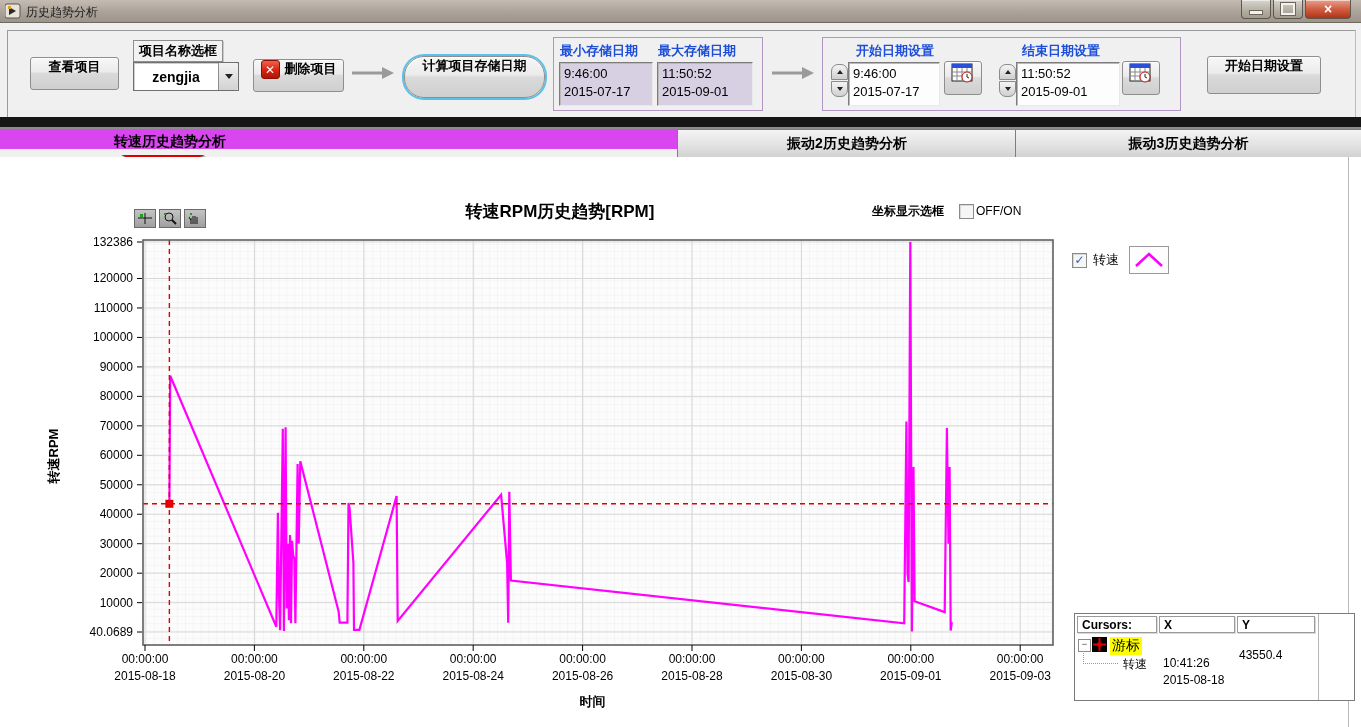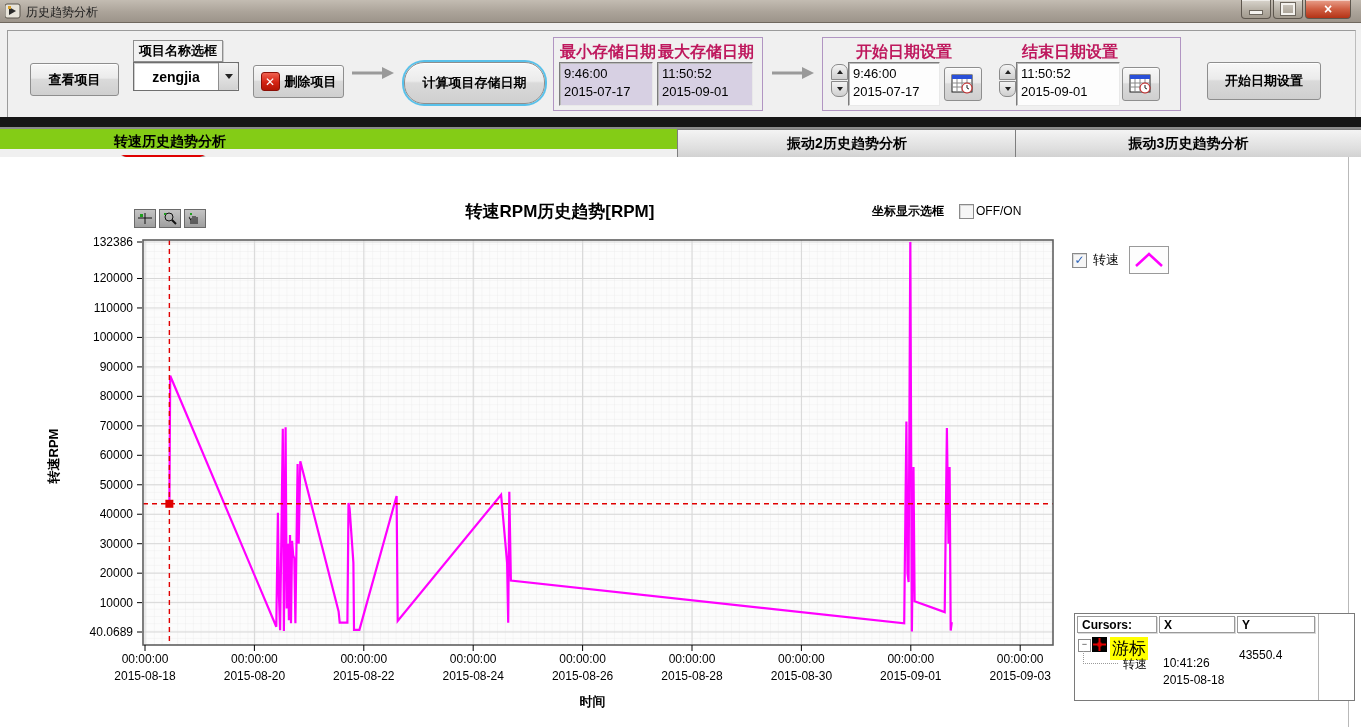--- a/index.html
+++ b/index.html
@@ -17,28 +17,28 @@
   .cap{height:18px;border:1px solid #5e574e;border-top:none;display:flex;align-items:center;justify-content:center;
        border-radius:0 0 4px 4px;margin-left:2px;box-shadow:inset 0 1px 0 rgba(255,255,255,.55);cursor:default;}
   .cap.min,.cap.max{width:28px;background:linear-gradient(180deg,#d9d5cd,#b4ada2 60%,#a29a8e);}
   .cap.close{width:44px;background:linear-gradient(180deg,#e8a08c,#d05f43 50%,#b33317);color:#fff;font-weight:bold;font-size:14px;}
   .glyph-min{width:12px;height:3px;background:#f4f2ee;border:1px solid #6d675e;margin-top:6px;}
   .glyph-max{width:10px;height:8px;border:2px solid #f4f2ee;outline:1px solid #6d675e;background:transparent;}
 
   
   .tb-inset{position:absolute;left:7px;top:30px;width:1347px;height:86px;
     border:1px solid #bdbdbd;border-top-color:#9b9b9b;border-left-color:#9b9b9b;background:#f0f0f0;}
-  .btn{position:absolute;display:flex;align-items:center;justify-content:center;gap:5px;
+  .btn{position:absolute;display:flex;align-items:flex-start;justify-content:center;gap:5px;
     font-size:13px;font-weight:bold;color:#000;
     background:linear-gradient(180deg,#f7f7f7 0%,#ebebeb 45%,#dadada 50%,#cfcfcf 100%);
-    border:1px solid #8e8e8e;border-radius:3px;box-shadow:inset 0 1px 0 rgba(255,255,255,.8);cursor:default;margin-top:6px;}
+    border:1px solid #8e8e8e;border-radius:3px;box-shadow:inset 0 1px 0 rgba(255,255,255,.8);cursor:default;}
   .btn.focused{box-shadow:0 0 0 2px #59c1ea, inset 0 1px 0 rgba(255,255,255,.8);border-radius:20px;}
   .boxlabel{position:absolute;font-size:13px;font-weight:bold;background:#f2f2f2;
     border:1px solid #8e8e8e;padding:1px 5px;box-shadow:1px 1px 0 #c9c9c9;}
-  .plainlabel{position:absolute;font-size:16px;font-weight:bold;color:#be185d;white-space:nowrap;}
+  .plainlabel{position:absolute;font-size:13px;font-weight:bold;color:#1d4ed8;white-space:nowrap;}
   .combo{position:absolute;background:#fff;border:1px solid #6f6f6f;
     box-shadow:inset 1px 1px 0 #cfcfcf;display:flex;align-items:center;}
   .combo-text{flex:1;text-align:center;font-size:14px;font-weight:bold;}
   .combo-btn{width:19px;height:100%;border-left:1px solid #8e8e8e;border-radius:0 2px 2px 0;
     background:linear-gradient(180deg,#f2f2f2,#d2d2d2);display:flex;align-items:center;justify-content:center;}
   .tri-down{width:0;height:0;border-left:4px solid transparent;border-right:4px solid transparent;border-top:5px solid #222;}
   .groupbox{position:absolute;border:1px solid #b195c2;}
   .field{position:absolute;font-size:13px;color:#000;padding:2px 4px;line-height:18px;
     border:1px solid;border-color:#7c7c7c #e9e9e9 #e9e9e9 #7c7c7c;box-shadow:inset 1px 1px 0 #b9b9b9;}
   .field .fline{white-space:nowrap;}
@@ -52,21 +52,21 @@
   .tri-up-s{width:0;height:0;border-left:3px solid transparent;border-right:3px solid transparent;border-bottom:4px solid #222;}
   .tri-dn-s{width:0;height:0;border-left:3px solid transparent;border-right:3px solid transparent;border-top:4px solid #222;}
   .calbtn{width:36px;height:32px;}
   .delicon{width:17px;height:17px;border-radius:3px;border:1px solid #8a0f06;
     background:linear-gradient(180deg,#f0604f,#d42313 55%,#b21505);color:#fff;font-weight:bold;font-size:12px;
     display:flex;align-items:center;justify-content:center;}
   .flowarrow{position:absolute;}
 
   
   .blackband{position:absolute;left:0;top:117px;width:1361px;height:10px;background:#161616;border-bottom:2px solid #8c8c8c;}
-  .tabstrip{position:absolute;left:0;top:129px;width:1361px;height:20px;background:#84cc16;}
+  .tabstrip{position:absolute;left:0;top:129px;width:1361px;height:20px;background:#d946ef;}
   .tab{position:absolute;top:0;height:27px;background:linear-gradient(180deg,#f4f4f4,#dedede 70%,#d2d2d2);
     border:1px solid #7e7e7e;display:flex;align-items:center;justify-content:center;
     font-size:14px;font-weight:bold;color:#000;cursor:default;}
   .tab-active-label{position:absolute;left:0;top:4px;width:340px;text-align:center;
     font-size:14px;font-weight:bold;color:#000;}
   .tab-arrow{position:absolute;left:121px;top:155px;width:0;height:0;
     border-left:42px solid transparent;border-right:42px solid transparent;border-top:17px solid #e00000;
     filter:drop-shadow(1px 1px 0 #999);}
   .content{position:absolute;left:0;top:157px;width:1361px;height:570px;background:#ffffff;}
   .edgeline-r{position:absolute;left:1348px;top:157px;width:1px;height:570px;background:#b9b9b9;}
@@ -92,21 +92,21 @@
 
   
   .cursorpanel{position:absolute;left:1074px;top:613px;width:279px;height:86px;background:#fff;border:1px solid #7a7a7a;font-size:12px;}
   .chead{position:absolute;top:2px;height:17px;background:#fff;border:1px solid #9a9a9a;
     box-shadow:inset 1px 1px 0 #fff,1px 1px 0 #d9d9d9;padding:1px 4px;box-sizing:border-box;}
   .chead.b{font-weight:bold;}
   .cdivider{position:absolute;left:243px;top:0;width:1px;height:100%;background:#b5b5b5;}
   .expandbox{position:absolute;left:3px;top:25px;width:11px;height:11px;border:1px solid #8a8a8a;background:#fff;
     font-size:9px;line-height:9px;text-align:center;color:#333;}
   .cursoricon{position:absolute;left:17px;top:23px;width:15px;height:15px;}
-  .cursorname{position:absolute;left:35px;top:23px;background:#ffff00;padding:0 2px;font-size:17px;}
+  .cursorname{position:absolute;left:35px;top:23px;background:#ffff00;padding:0 2px;font-size:14px;}
   .elbow{position:absolute;left:8px;top:37px;width:34px;height:12px;
     border-left:1px dotted #9a9a9a;border-bottom:1px dotted #9a9a9a;}
   .cval{position:absolute;font-size:12px;color:#000;white-space:nowrap;}
 </style>
 </head>
 <body>
 
 <div id="win">
 
   <div class="titlebar">

